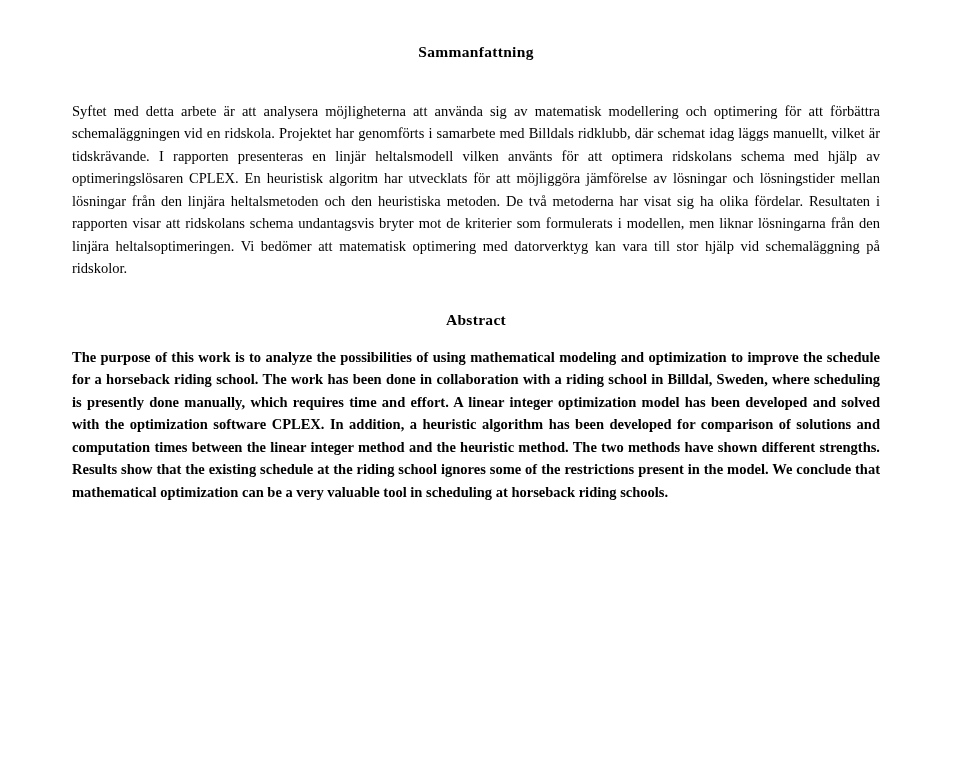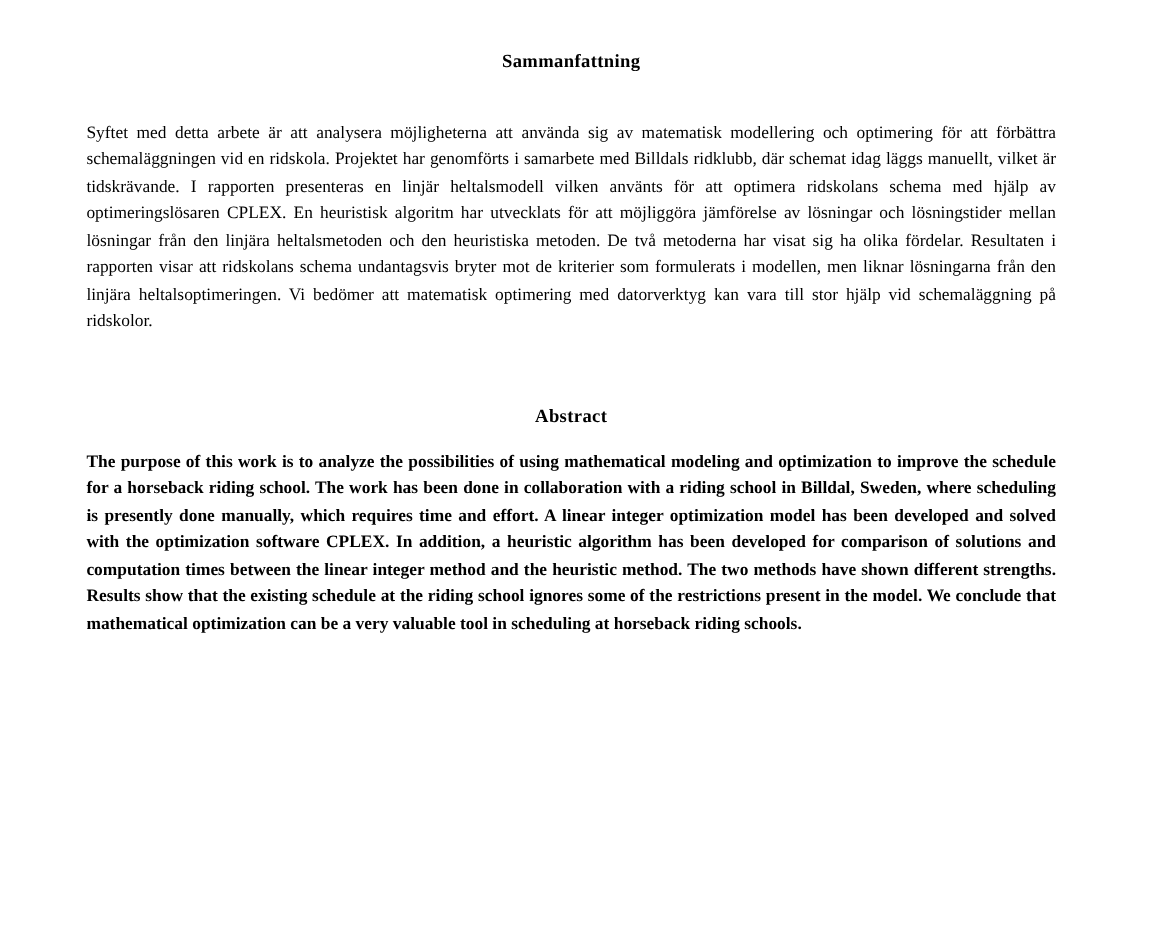--- a/index.html
+++ b/index.html
@@ -33,21 +33,21 @@
 
     .paragraph {
       text-align: justify;
       margin-bottom: 0;
       text-indent: 0;
       hyphens: auto;
       margin-top: 36px;
     }
 
     .abstract-section {
-      margin-top: 56px;
+      margin-top: 28px;
     }
 
     .abstract-title {
       text-align: center;
       font-size: 15.5px;
       font-weight: bold;
       margin-bottom: 14px;
       letter-spacing: 0.02em;
     }
 

